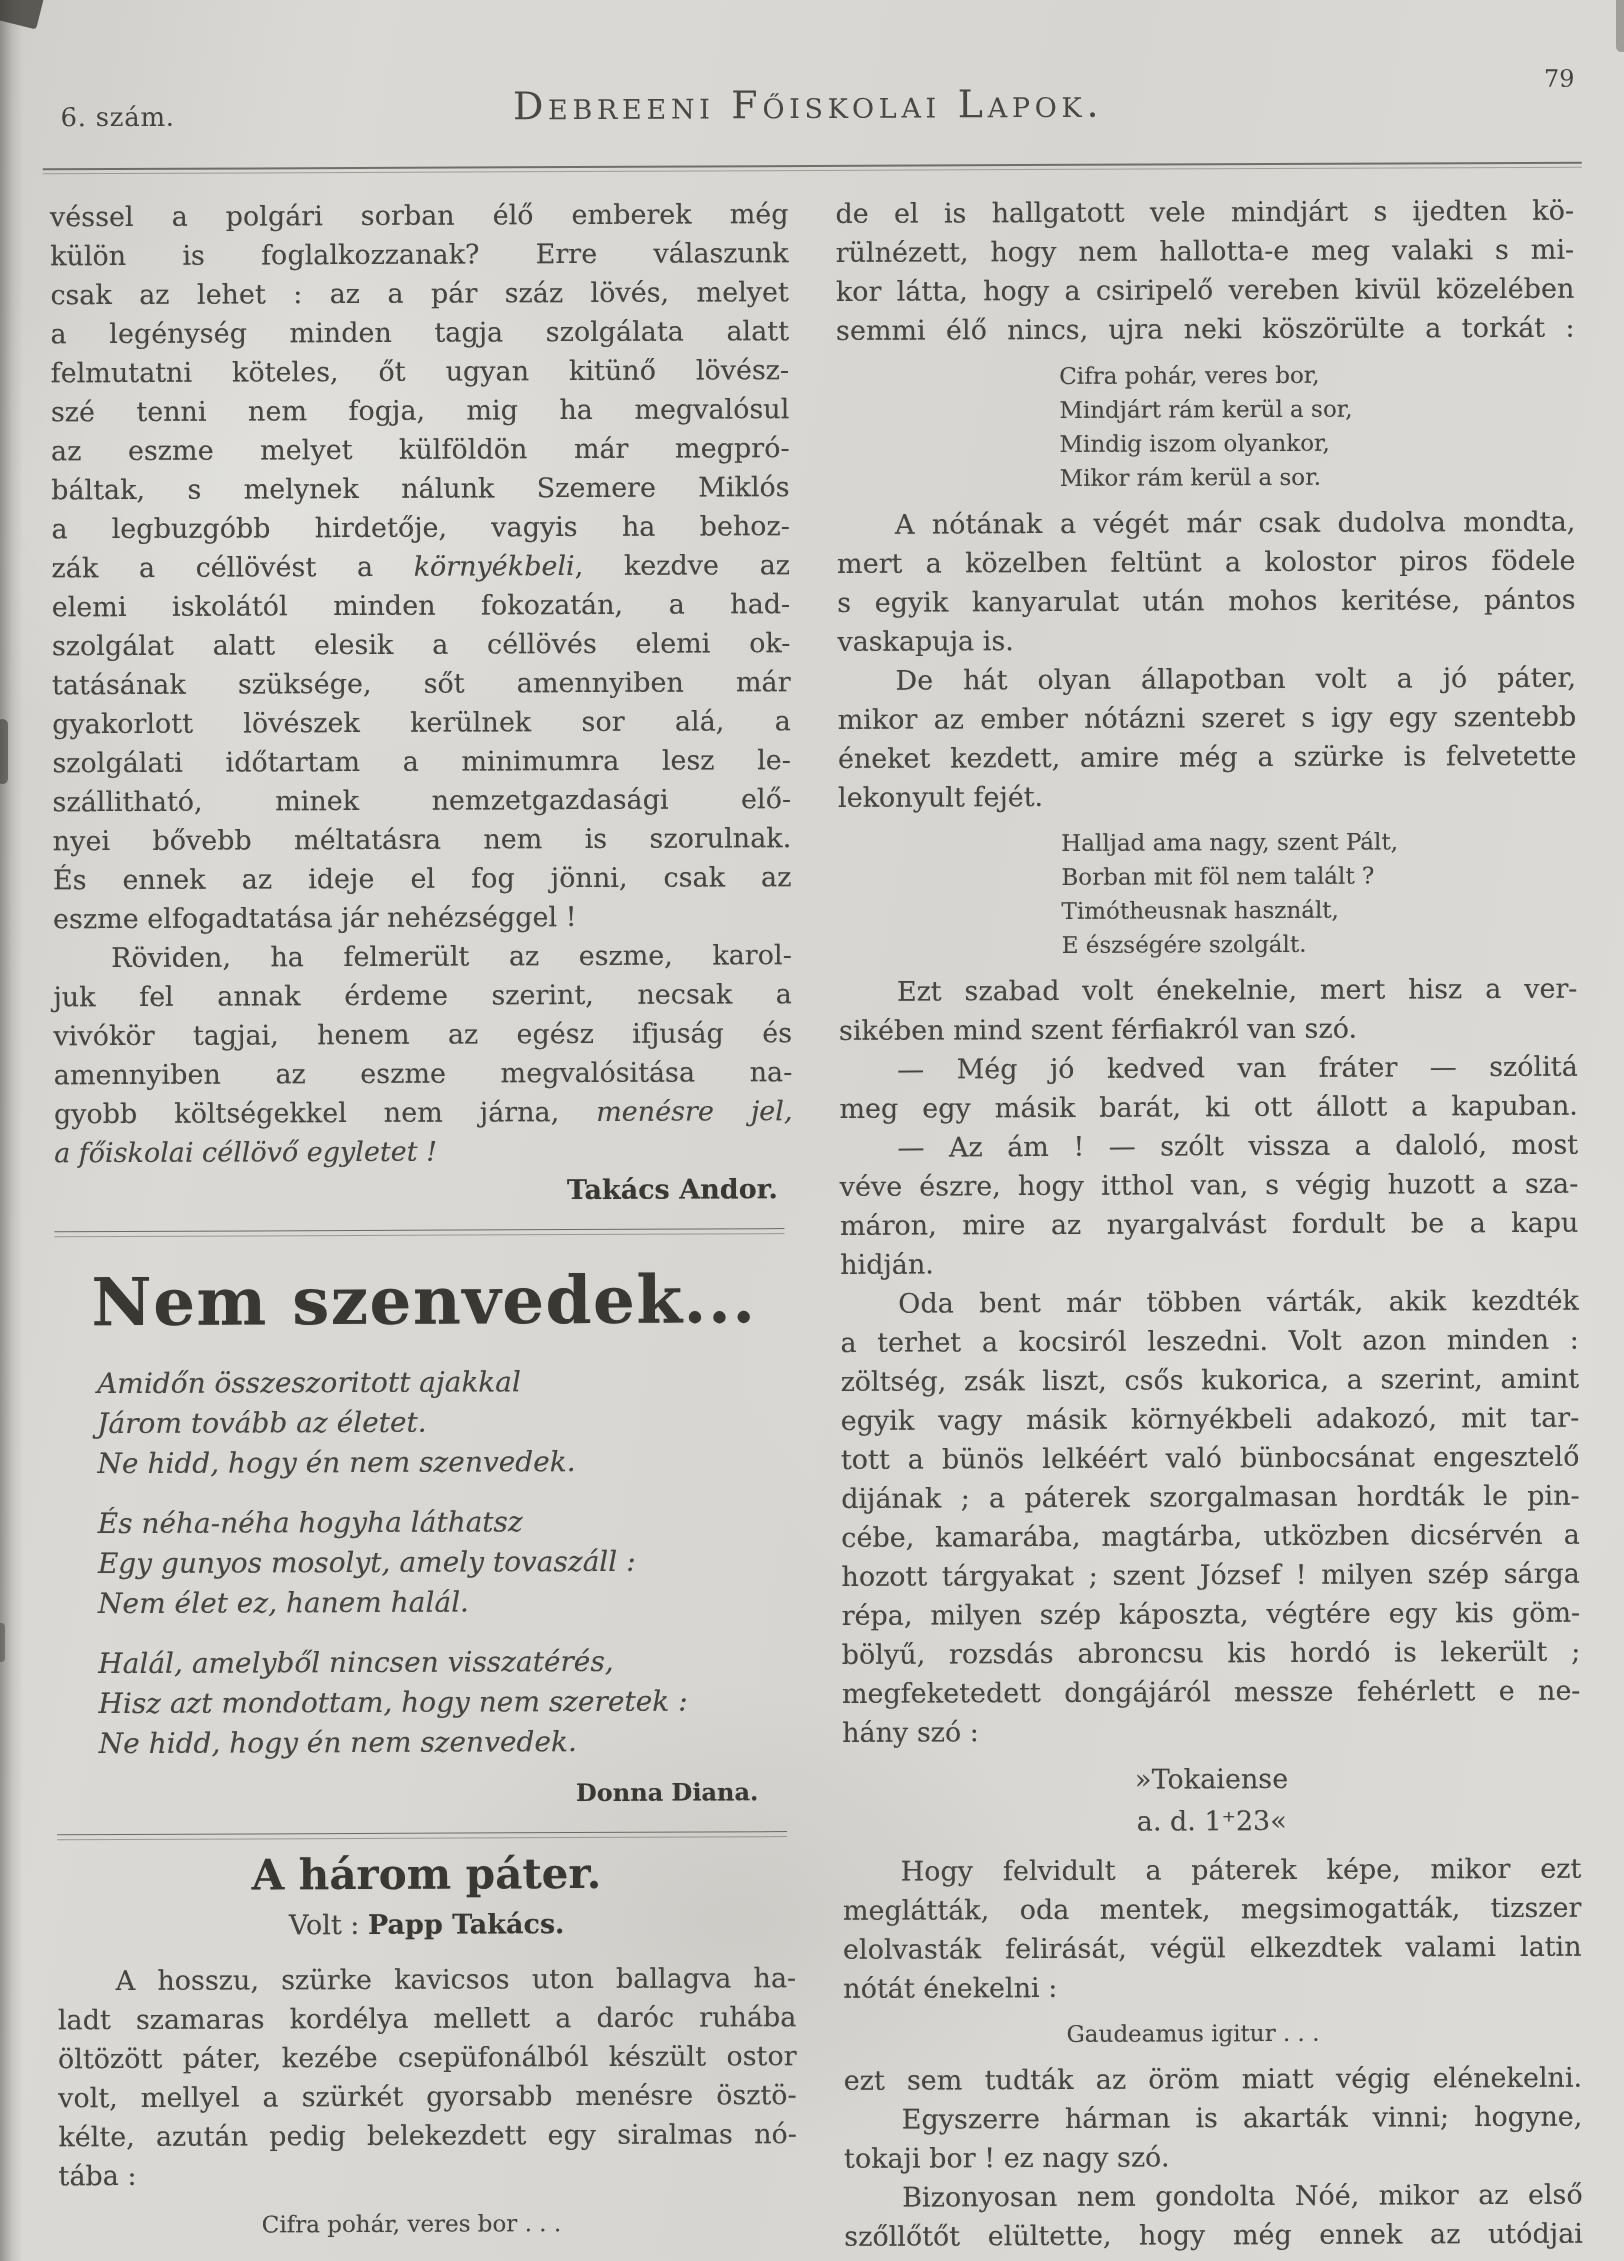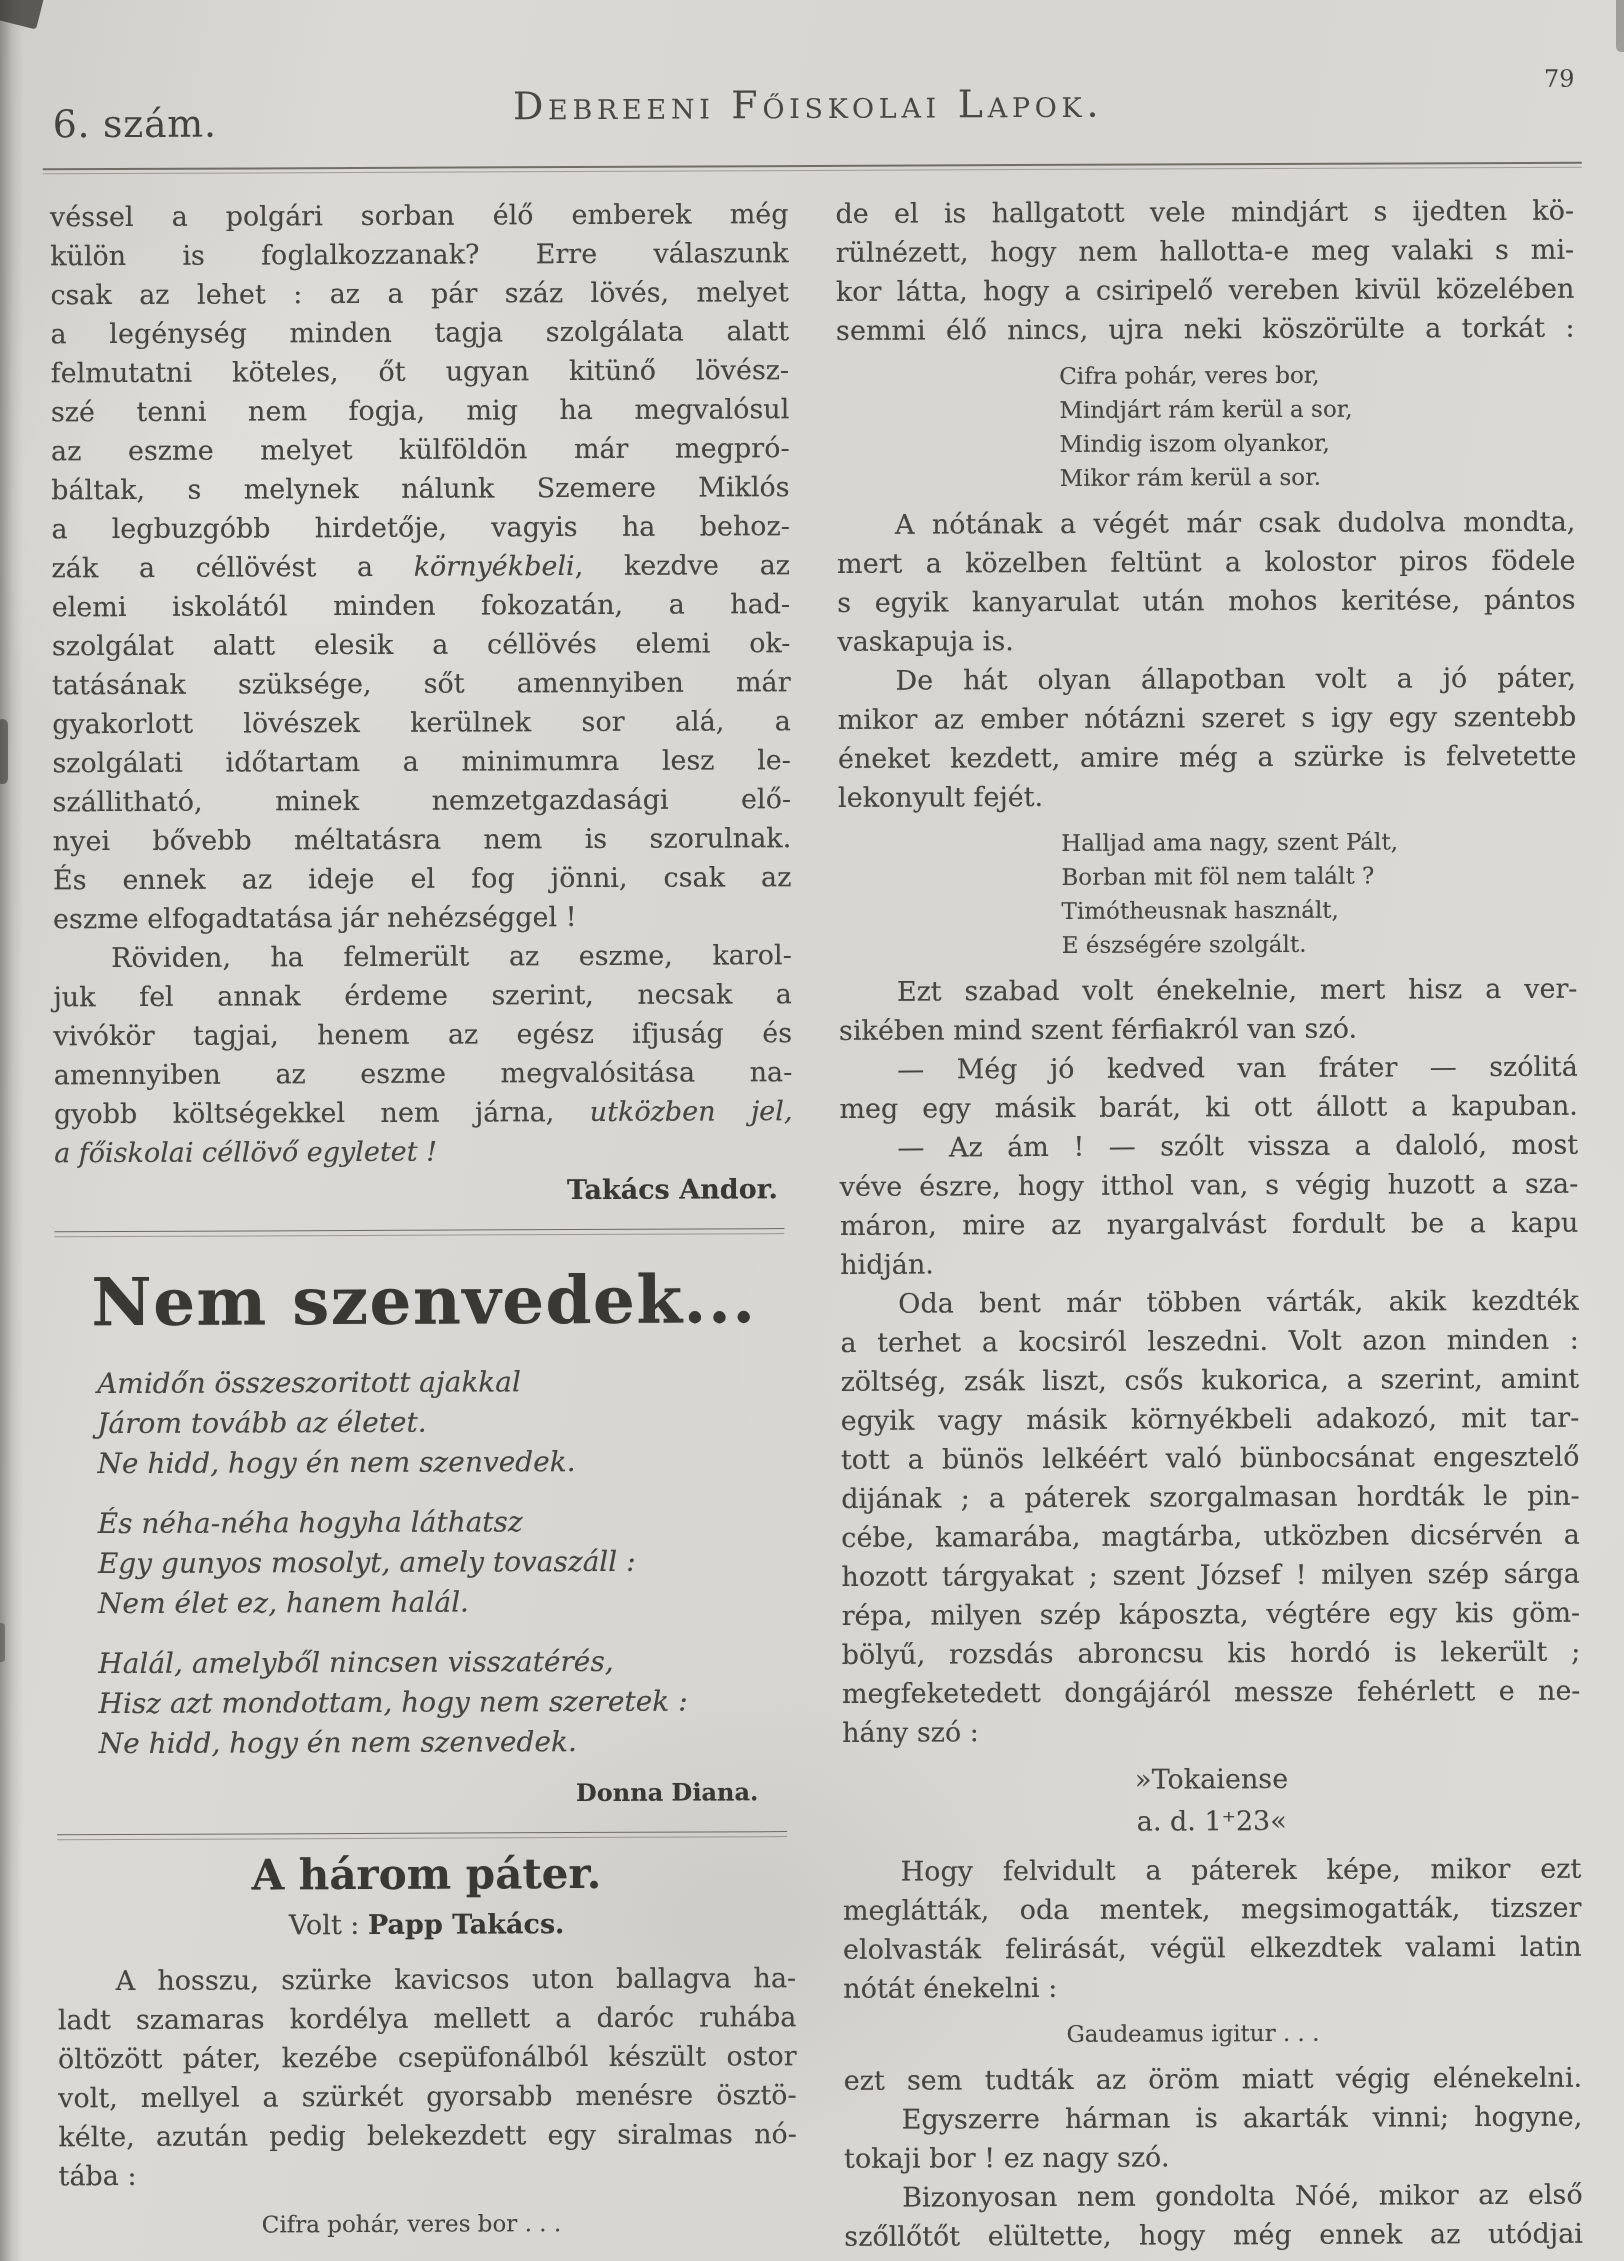--- a/index.html
+++ b/index.html
@@ -23,21 +23,21 @@
   .mark{position:absolute;background:#33322c;}
   .mark-corner{left:-9.5px;top:-10.8px;width:50px;height:35px;transform:rotate(14deg);opacity:.75;border-radius:4.1px;}
   .mark-l1{left:-2.7px;top:719px;width:10.8px;height:65px;opacity:.55;border-radius:5.4px;}
   .mark-l2{left:-2.7px;top:1623px;width:8.1px;height:39px;opacity:.42;border-radius:5.4px;}
   .mark-tr{right:-4.1px;top:-5.4px;width:13.5px;height:57px;opacity:.35;border-radius:5.4px;}
 
   .sheet{position:absolute;inset:0;transform:rotate(-0.25deg);}
 
   
   .header{position:relative;height:169px;}
-  .issue{position:absolute;left:57px;top:99px;font-size:38px;letter-spacing:0.7px;text-align:right;}
+  .issue{position:absolute;left:65px;top:99px;font-size:26px;letter-spacing:0.7px;text-align:right;}
   .masthead{position:absolute;left:0;right:0;top:83px;text-align:center;
     font-variant:small-caps;font-size:38px;letter-spacing:4.7px;color:#4a4842;}
   .pageno{position:absolute;right:46px;top:68px;font-size:24px;}
   .hrule{position:absolute;left:47px;right:39px;top:165px;height:3.4px;
     border-top:2px solid rgba(78,76,68,.75);border-bottom:1.4px solid rgba(110,108,98,.55);}
 
   
   .columns{position:absolute;left:54px;right:47px;top:171px;bottom:0;display:flex;gap:47px;}
   .col{flex:1 1 0;min-width:0;font-size:27px;line-height:39px;padding-top:23px;
     color:#474540;text-shadow:0 0 0.7px rgba(60,58,52,.35);}
@@ -108,21 +108,21 @@
             <div class="ln">szállitható, minek nemzetgazdasági elő-</div>
             <div class="ln">nyei bővebb méltatásra nem is szorulnak.</div>
             <div class="ln">És ennek az ideje el fog jönni, csak az</div>
             <div class="ln last">eszme elfogadtatása jár nehézséggel !</div>
           </div>
         <div class="para">
             <div class="ln ind">Röviden, ha felmerült az eszme, karol-</div>
             <div class="ln">juk fel annak érdeme szerint, necsak a</div>
             <div class="ln">vivókör tagjai, henem az egész ifjuság és</div>
             <div class="ln">amennyiben az eszme megvalósitása na-</div>
-            <div class="ln">gyobb költségekkel nem járna, <i>utközben jel,</i></div>
+            <div class="ln">gyobb költségekkel nem járna, <i>menésre jel,</i></div>
             <div class="ln last"><i>a főiskolai céllövő egyletet !</i></div>
           </div>
         <div class="sig">Takács Andor.</div>
         <div class="rule2"></div>
 
         <div class="poem-title">Nem szenvedek...</div>
         <div class="poem-stanza first">
             <div class="ln">Amidőn összeszoritott ajakkal</div>
             <div class="ln">Járom tovább az életet.</div>
             <div class="ln last">Ne hidd, hogy én nem szenvedek.</div>

